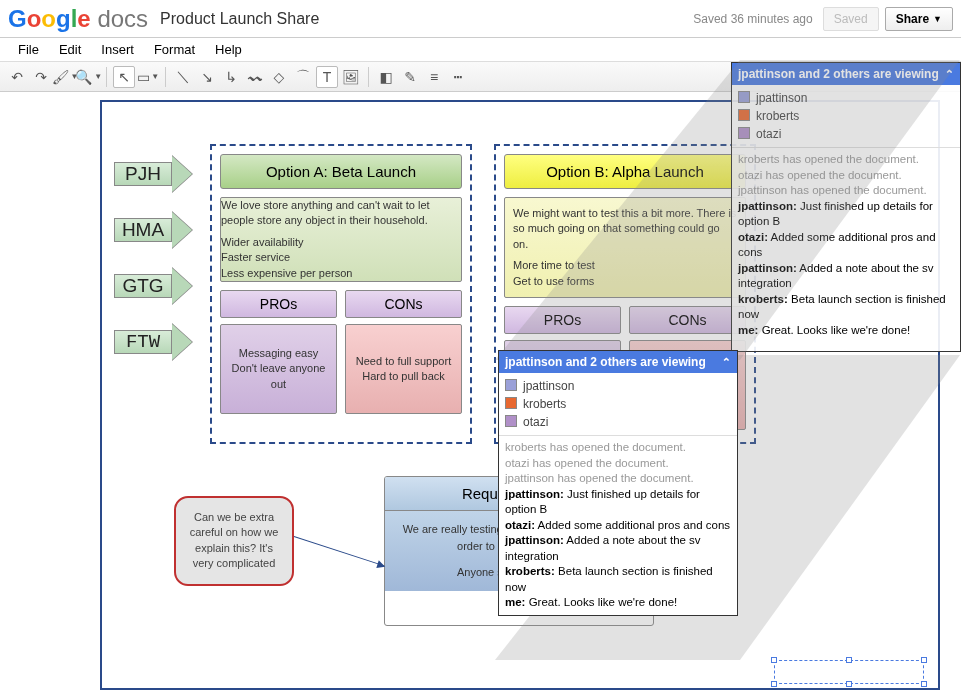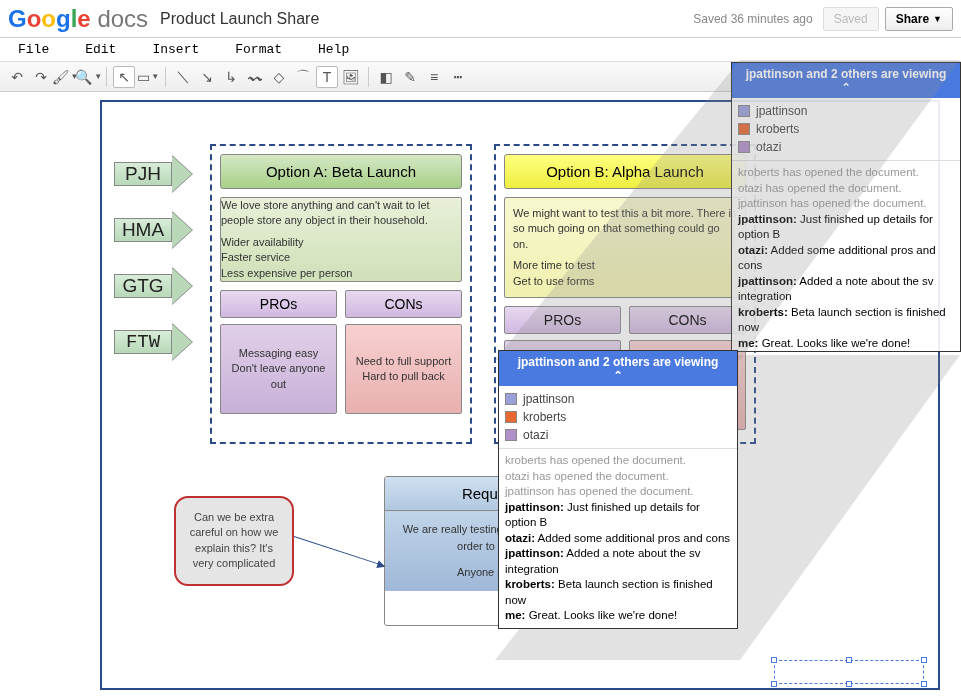--- a/index.html
+++ b/index.html
@@ -11,21 +11,21 @@
   .logo .g1 { color: #1a73e8; } .logo .g2 { color: #ea4335; } .logo .g3 { color: #fbbc04; }
   .logo .g4 { color: #1a73e8; } .logo .g5 { color: #34a853; } .logo .g6 { color: #ea4335; }
   .logo .docs { color: #777; font-weight: normal; }
   .doc-title { font-size: 16px; color: #333; flex: 1; }
   .save-status { color: #888; font-size: 12px; margin-right: 10px; }
   .btn-saved { background: #f5f5f5; border: 1px solid #ddd; color: #bbb; padding: 4px 10px; border-radius: 2px; margin-right: 6px; font-size: 12px; }
   .btn-share { background: linear-gradient(#fff,#eee); border: 1px solid #aaa; padding: 4px 10px; border-radius: 2px; font-weight: bold; font-size: 12px; display:flex; align-items:center; gap:4px;}
   .btn-share .caret { font-size: 9px; }
 
   
-  .menubar { display: flex; padding: 3px 8px; font-size: 13px; gap: 16px; border-bottom: 1px solid #ddd; height: 24px; align-items: center; font-family: Liberation Mono, monospace; }
+  .menubar { display: flex; padding: 3px 8px; font-size: 13px; gap: 0; border-bottom: 1px solid #ddd; height: 24px; align-items: center; }
   .menubar span { padding: 2px 10px; cursor: pointer; }
 
   
   .toolbar { display: flex; align-items: center; padding: 3px 6px; border-bottom: 1px solid #ccc; background: linear-gradient(#fafafa,#eee); height: 30px; gap: 2px; }
   .tool { width: 22px; height: 22px; display:flex; align-items:center; justify-content:center; color:#555; cursor:pointer; border-radius:2px; font-size:14px;}
   .tool.boxed { border:1px solid #bbb; background:#fff; }
   .sep { width:1px; height:20px; background:#ccc; margin: 0 4px; }
   .tool .caret { font-size: 8px; margin-left:1px; }
 
   
@@ -59,24 +59,24 @@
 
   
   .bubble { position:absolute; border:2px solid #c03030; border-radius:14px; background:#e5e5e5; padding:12px 8px; font-size:11px; text-align:center; color:#444; line-height:1.4;}
   .arrow-line { position:absolute; background:#2a4a8a; height:1px; transform-origin: left center; }
   .arrow-line::after { content:''; position:absolute; right:-1px; top:-3px; border-left:8px solid #2a4a8a; border-top:4px solid transparent; border-bottom:4px solid transparent; }
 
   
   .chat-panel { border:1px solid #333; background:#fff; font-size:12px; }
   .chat-panel.big { position:absolute; left:498px; top:350px; width:240px; z-index:10; }
   .chat-panel.small { position:absolute; right:0; top:62px; width:230px; height:290px; background:rgba(255,255,255,0.9); z-index:5; }
-  .chat-header { background:#4a7ae0; color:#fff; padding:4px 6px; font-weight:bold; display:flex; justify-content:space-between; align-items:center; font-size:12px;flex-direction:column;}
+  .chat-header { background:#4a7ae0; color:#fff; padding:4px 6px; font-weight:bold; display:flex; justify-content:space-between; align-items:center; font-size:12px;}
   .chat-header .coll { font-size:11px; }
   .chat-users { padding:4px 6px; border-bottom:1px solid #ddd; }
-  .chat-user { display:flex; align-items:center; gap:6px; padding:2px 0; color:#444;}
+  .chat-user { display:flex; align-items:flex-start; gap:6px; padding:2px 0; color:#444;}
   .swatch { width:12px; height:12px; border:1px solid #888; }
   .chat-log { padding:4px 6px; font-size:11.5px; line-height:1.35; }
   .chat-sys { color:#999; }
   .chat-msg b { color:#000; }
 
   
   .spotlight { position:absolute; pointer-events:none; z-index:8; }
   .spotlight polygon { fill: rgba(140,140,140,0.25); }
 
   

